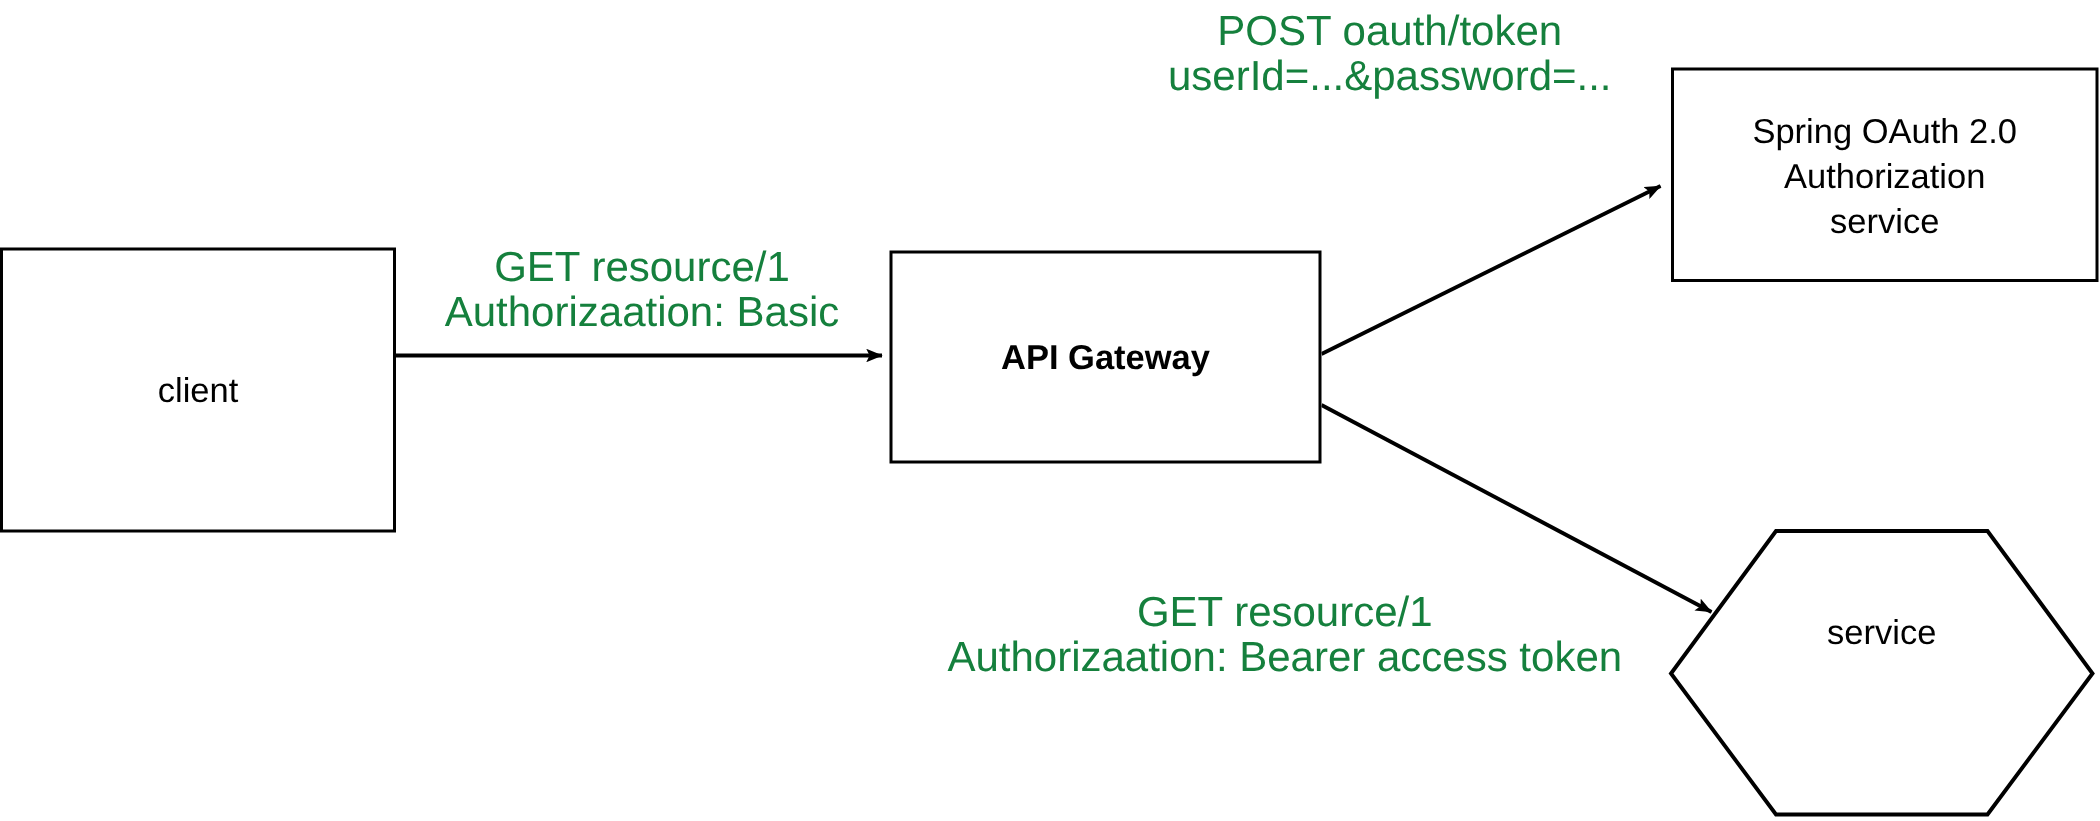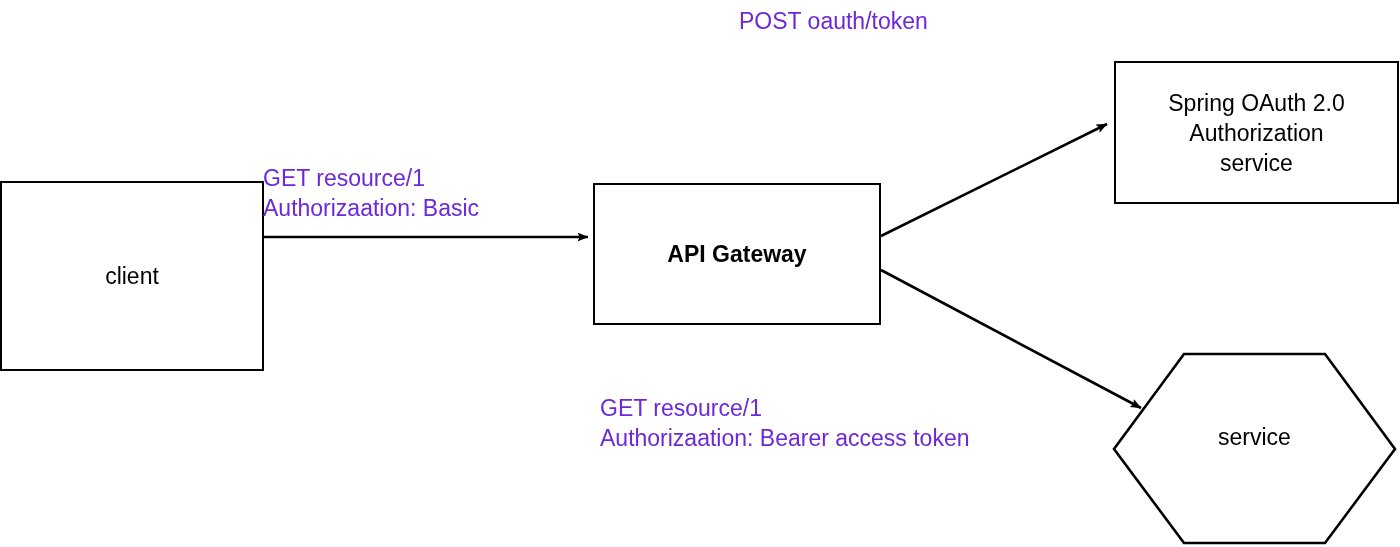--- a/index.html
+++ b/index.html
@@ -31,21 +31,20 @@
     position: absolute;
     box-sizing: border-box;
     display: flex;
     align-items: center;
     justify-content: center;
     text-align: center;
     font-size: 23px;
     line-height: 30px;
     color: #000000;
     background: #ffffff;
-    margin-top: 16px;
   }
   .node.rect {
     border: 2px solid #000000;
   }
   .node.hex {
     border: none;
     background: transparent;
   }
   #node-client {
     left: 0px;
@@ -71,24 +70,24 @@
     top: 353px;
     width: 283px;
     height: 135px;
   }
   #node-service .hex-label {
     position: relative;
     z-index: 2;
   }
   .edge-label {
     position: absolute;
-    font-size: 23px;
+    font-size: 28px;
     line-height: 30px;
-    text-align: left;
-    color: #6d28d9;
+    text-align: center;
+    color: #15803d;
     white-space: nowrap;
   }
   #label-client-gateway {
     left: 263px;
     top: 163px;
     width: 330px;
   }
   #label-gateway-auth {
     left: 739px;
     top: 6px;
@@ -147,20 +146,21 @@
     <span class="hex-label">service</span>
   </div>
 
   <div class="edge-label" id="label-client-gateway">
     <span>GET resource/1</span><br>
     <span>Authorizaation: Basic</span>
   </div>
 
   <div class="edge-label" id="label-gateway-auth">
     <span>POST oauth/token</span><br>
+    <span>userId=...&amp;password=...</span>
   </div>
 
   <div class="edge-label" id="label-gateway-service">
     <span>GET resource/1</span><br>
     <span>Authorizaation: Bearer access token</span>
   </div>
 
 </div>
 
 </body></html>

